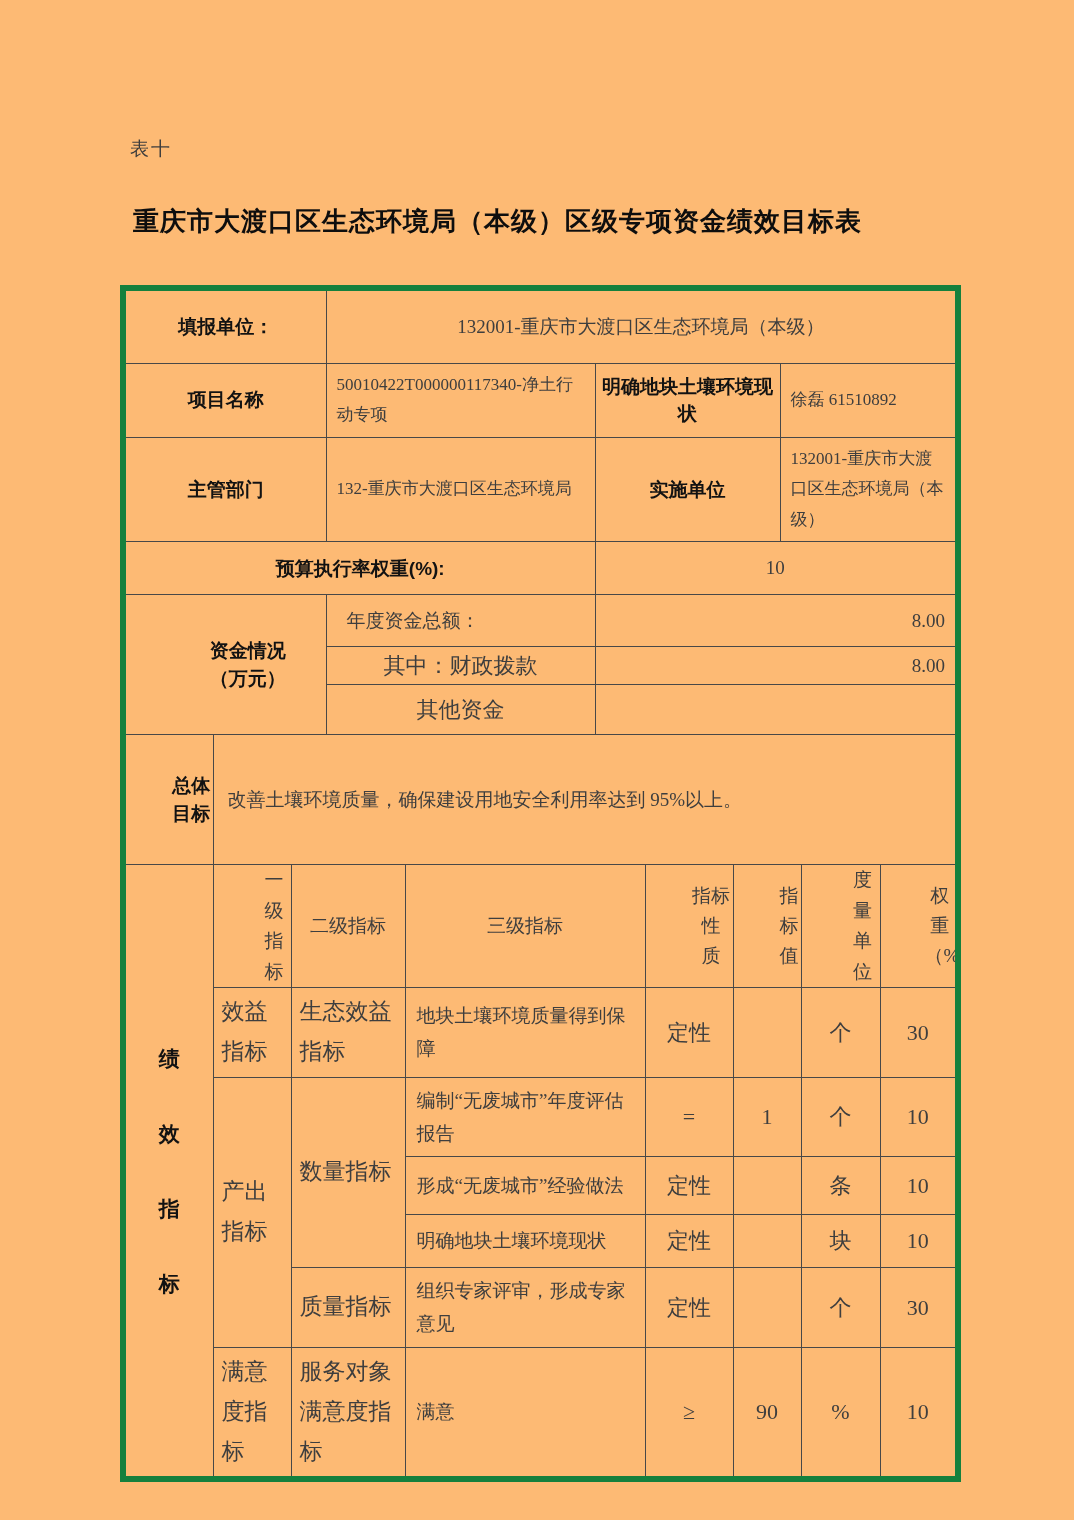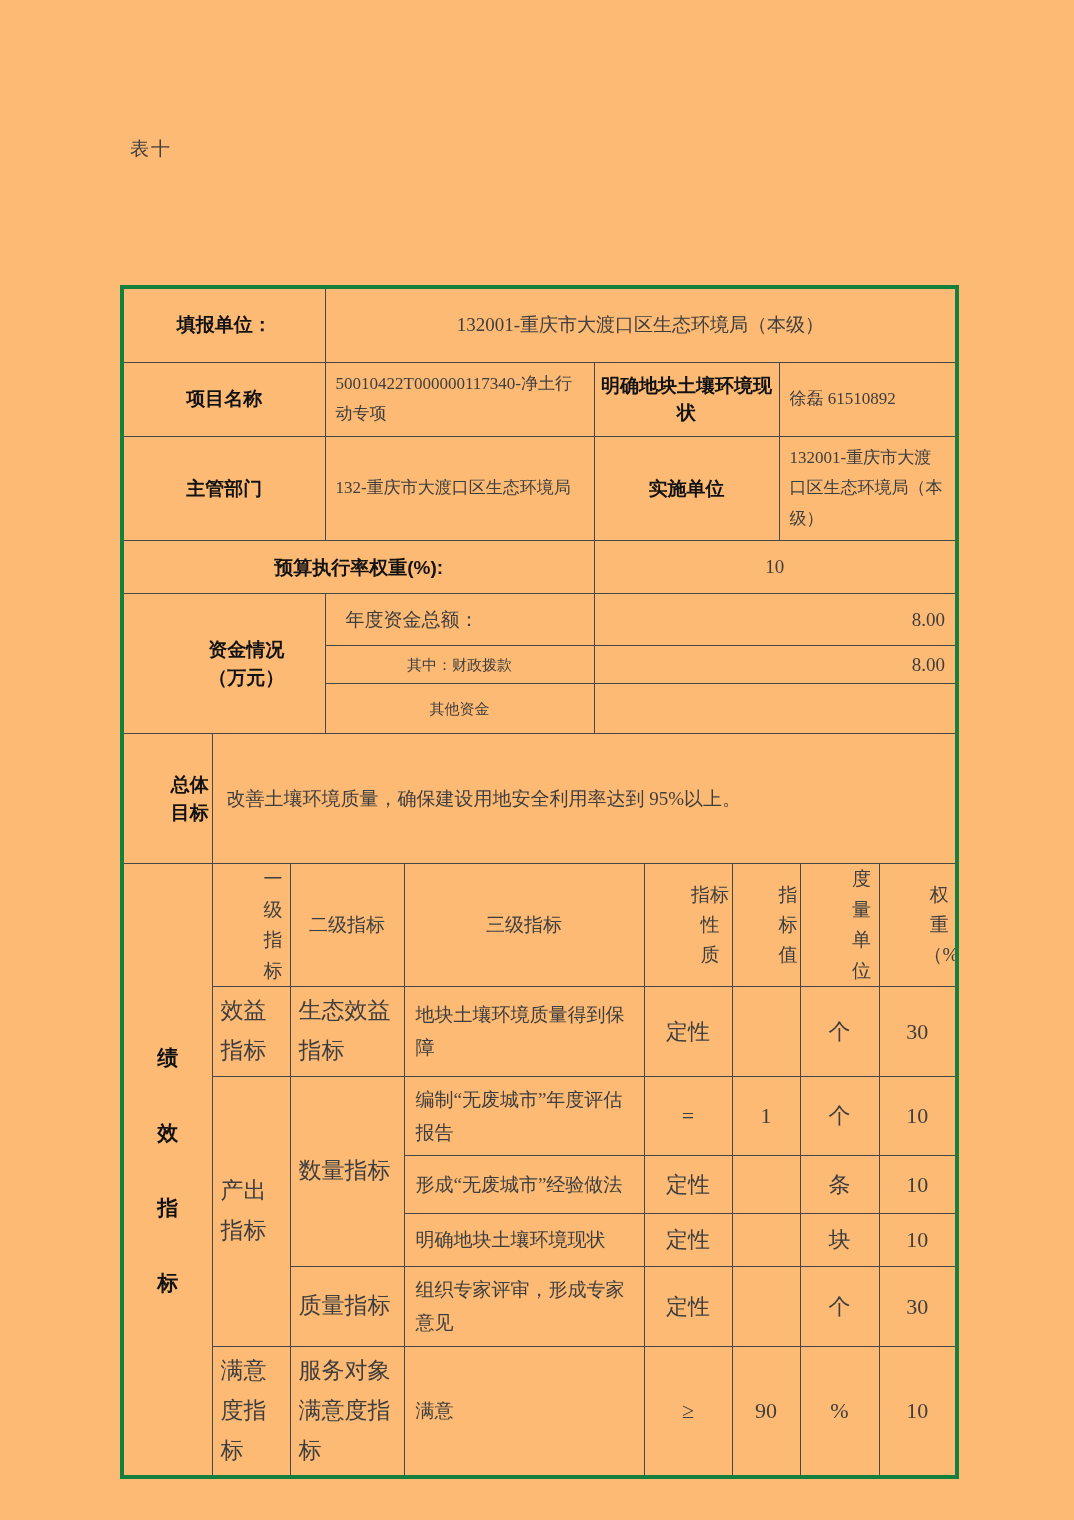--- a/index.html
+++ b/index.html
@@ -9,35 +9,35 @@
           font-family:"Liberation Serif", serif; }
 
   .tag { position:absolute; left:130px; top:136px; font-size:19px; color:#3c3c3c;
          font-family:"Liberation Serif", serif; letter-spacing:2px; }
   .title { position:absolute; left:133px; top:204px; width:835px;
            font-size:26px; font-weight:700; color:#0e0e0e;
            font-family:"Liberation Serif", serif; letter-spacing:1px; white-space:nowrap; }
 
   table.form { position:absolute; left:120px; top:285px; width:835px;
                border-collapse:collapse; table-layout:fixed;
-               border:4px solid #15803d; }
+               border:6px solid #15803d; }
   table.form td { border:1px solid #484848; vertical-align:middle; overflow:hidden; }
 
   
   .lbl { font-family:"Liberation Sans", sans-serif; font-weight:700; font-size:19px;
          color:#121212; text-align:center; line-height:1.45; }
   
   .val { font-family:"Liberation Serif", serif; font-size:22px; color:#3e3e3e;
          text-align:center; line-height:1.6; }
 
   .pre  { white-space:pre-line;padding-left:44px; }
   .sm   { font-size:17px; line-height:1.8; text-align:left; padding:6px 10px; }
   .code { word-break:break-all; }
   .fund-first { text-align:left; padding-left:20px; font-size:19px; }
-  .fund-mid   { font-size:15px;margin-left:34px; }
+  .fund-mid   { font-size:22px;margin-left:34px; }
   .amount { text-align:right; padding-right:10px; font-size:19px; }
   .big  { font-size:19px; }
   .goal { text-align:left; padding:10px 16px 10px 14px; font-size:19px; line-height:1.7; }
   .l3   { text-align:left; padding:6px 12px 6px 11px; font-size:19px; line-height:1.75; }
   .lpad { text-align:left; padding:4px 4px 4px 8px; font-size:23px; line-height:1.75; }
   .hdr  { font-size:19px; }
 
   .vert-wrap { width:22px; margin:0 auto; font-family:"Liberation Sans", sans-serif;
                font-weight:700; font-size:21px; color:#121212; line-height:75px;
                word-break:break-all; text-align:center; }
@@ -46,20 +46,21 @@
   tr.r5{height:52px} tr.r6{height:38px} tr.r7{height:50px} tr.r8{height:130px}
   tr.r9{height:58px} tr.r10{height:62px} tr.r11{height:55px} tr.r12{height:58px}
   tr.r13{height:53px} tr.r14{height:60px} tr.r15{height:89px}
 </style>
 </head>
 <body>
 
 <div class="page">
 
   <div class="tag">表十</div>
+  <div class="title">重庆市大渡口区生态环境局（本级）区级专项资金绩效目标表</div>
 
   <table class="form">
     <colgroup>
       <col style="width:90px">
         <col style="width:78px">
         <col style="width:35px">
       <col style="width:79px">
         <col style="width:190px">
         <col style="width:50px">
       <col style="width:88px">

